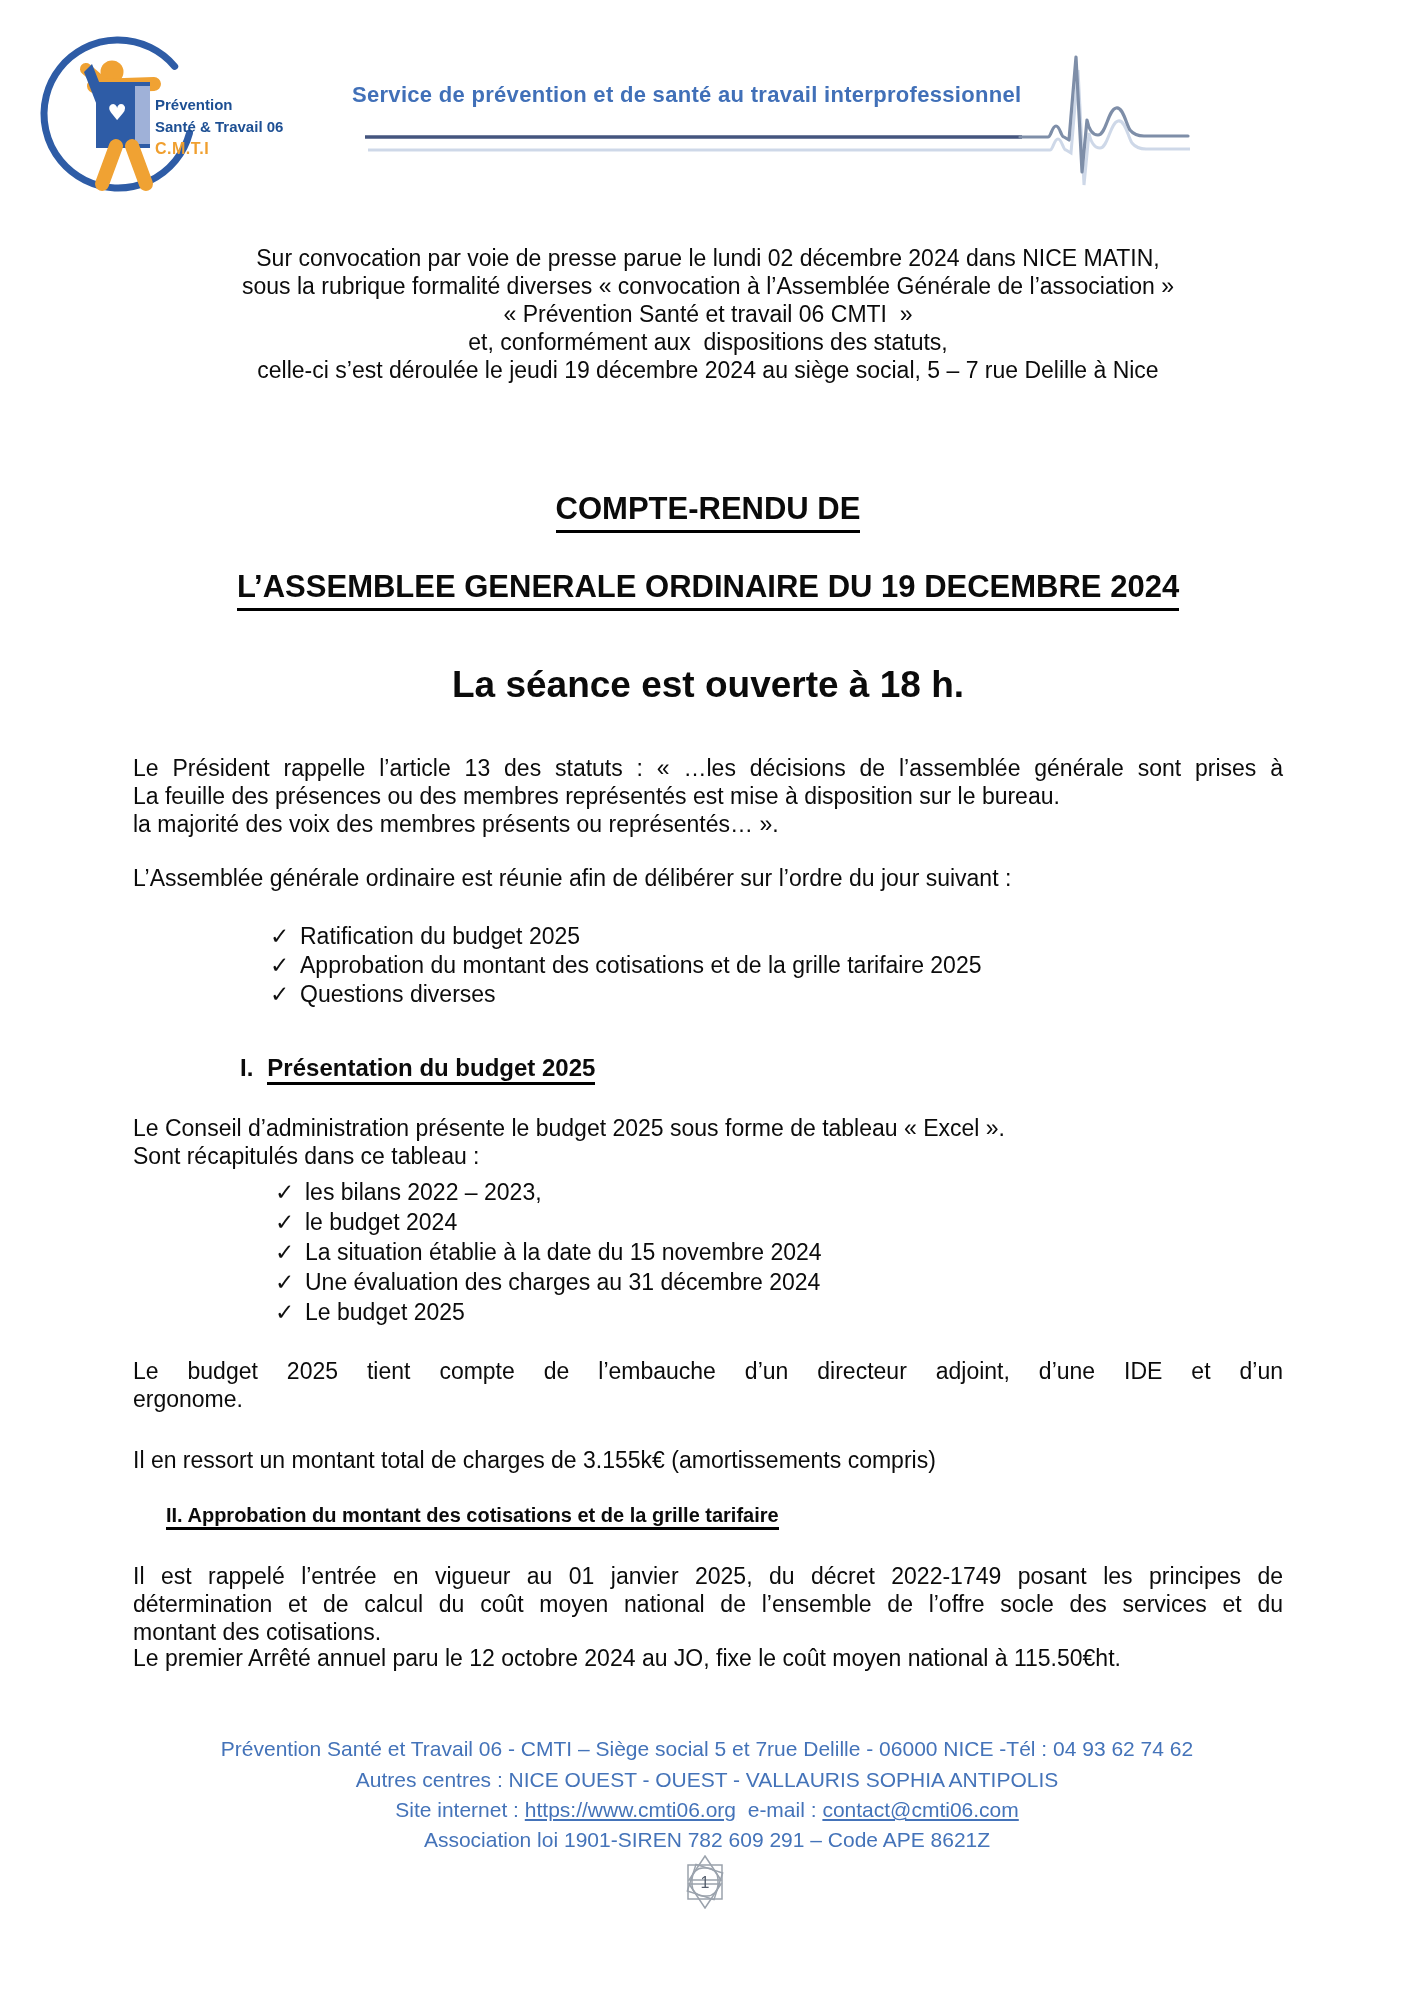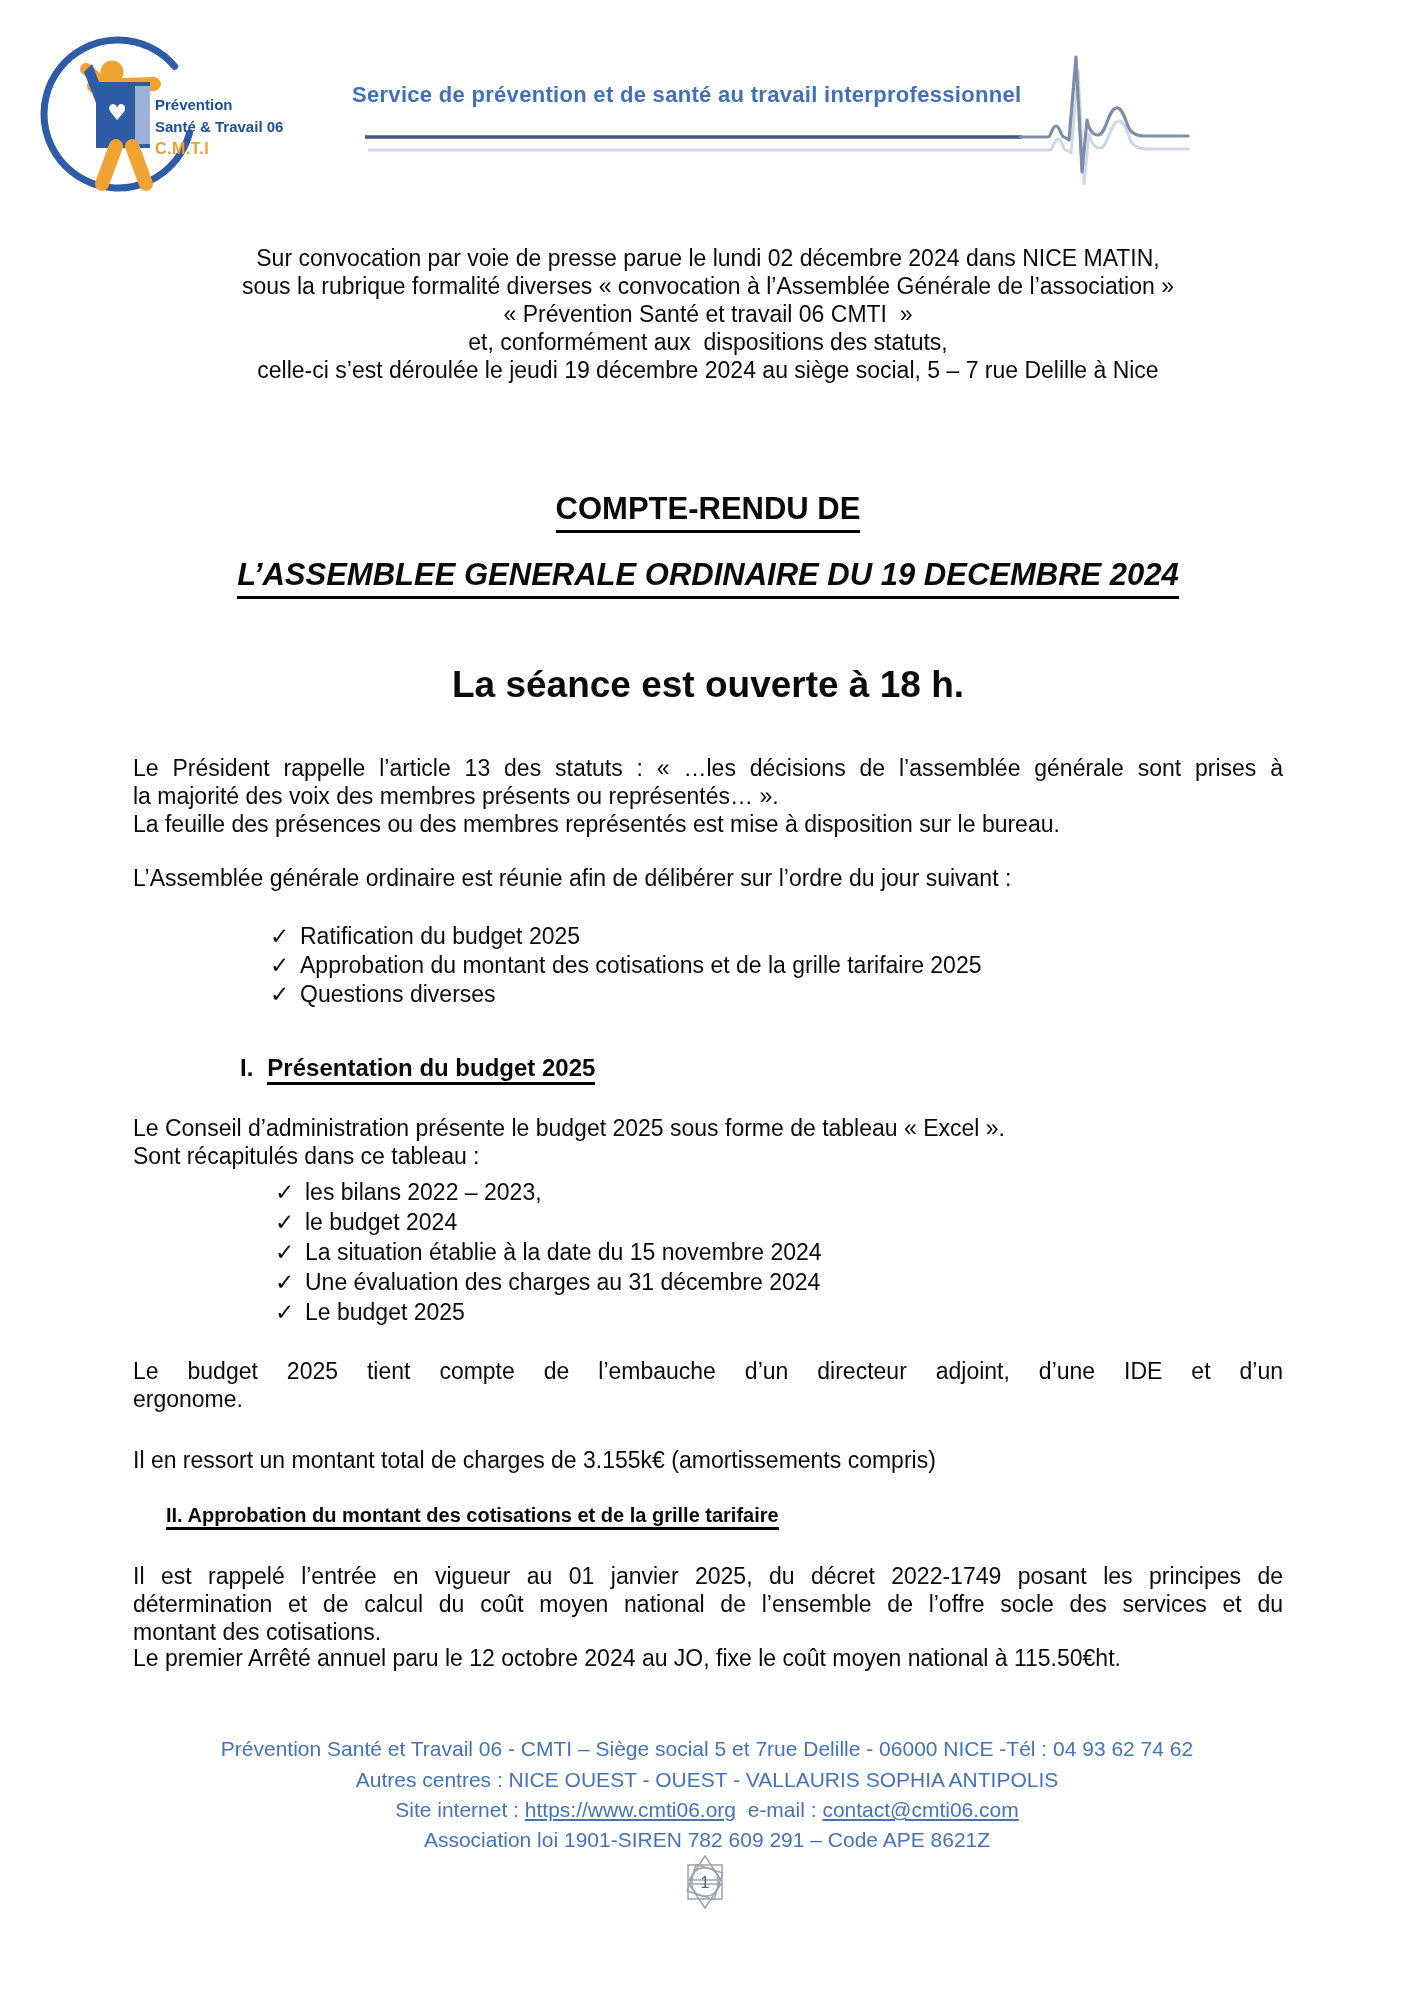--- a/index.html
+++ b/index.html
@@ -18,21 +18,21 @@
   .logo-name{position:absolute;left:117px;top:66px;line-height:22px;
     font-size:15px;font-weight:bold;color:#1d4f93;}
   .logo-cmti{color:#f09f2e;font-size:16px;letter-spacing:.5px;}
   .tagline{left:352px;top:82px;font-size:22px;font-weight:bold;color:#4170b8;letter-spacing:.3px;}
   
   .content{left:133px;top:0;width:1150px;height:2000px;}
   .center{text-align:center;}
   .body-txt{font-size:23px;line-height:28px;}
   .intro{left:0;top:244px;width:1150px;}
   .doc-title{width:1150px;text-align:center;font-size:31px;font-weight:bold;}
-  .t1{top:491px;} .t2{top:557px;font-style:italic;}
+  .t1{top:491px;} .t2{top:569px;}
   .u3{border-bottom:3px solid #000;padding-bottom:4px;}
   .opening{top:664px;width:1150px;text-align:center;font-size:37px;font-weight:bold;}
   .jline{text-align:justify;text-align-last:justify;}
   .p-article{top:754px;width:1150px;}
   .agenda-intro{top:864px;width:1150px;}
   .ticklist{width:1150px;}
   .ticklist .row{display:flex;}
   .tick{width:30px;flex:0 0 30px;color:#111;}
   .list1{top:922px;padding-left:137px;line-height:29px;}
   .list2{top:1177px;padding-left:142px;line-height:30px;}
@@ -110,22 +110,22 @@
       <span class="u3 txt">COMPTE-RENDU DE</span>
     </div>
     <div class="abs doc-title t2">
       <span class="u3 txt">L’ASSEMBLEE GENERALE ORDINAIRE DU 19 DECEMBRE 2024</span>
     </div>
 
     <div class="abs opening txt">La séance est ouverte à 18 h.</div>
 
     <div class="abs p-article body-txt">
       <div class="txt jline">Le Président rappelle l’article 13 des statuts : « …les décisions de l’assemblée générale sont prises à</div>
+      <div class="txt">La feuille des présences ou des membres représentés est mise à disposition sur le bureau.</div>
       <div class="txt">la majorité des voix des membres présents ou représentés… ».</div>
-      <div class="txt">La feuille des présences ou des membres représentés est mise à disposition sur le bureau.</div>
     </div>
 
     <div class="abs agenda-intro body-txt txt">L’Assemblée générale ordinaire est réunie afin de délibérer sur l’ordre du jour suivant :</div>
 
     <div class="abs ticklist list1 body-txt">
       <div class="row">
         <span class="tick">✓</span>
         <span class="txt">Ratification du budget 2025</span>
       </div>
       <div class="row">

